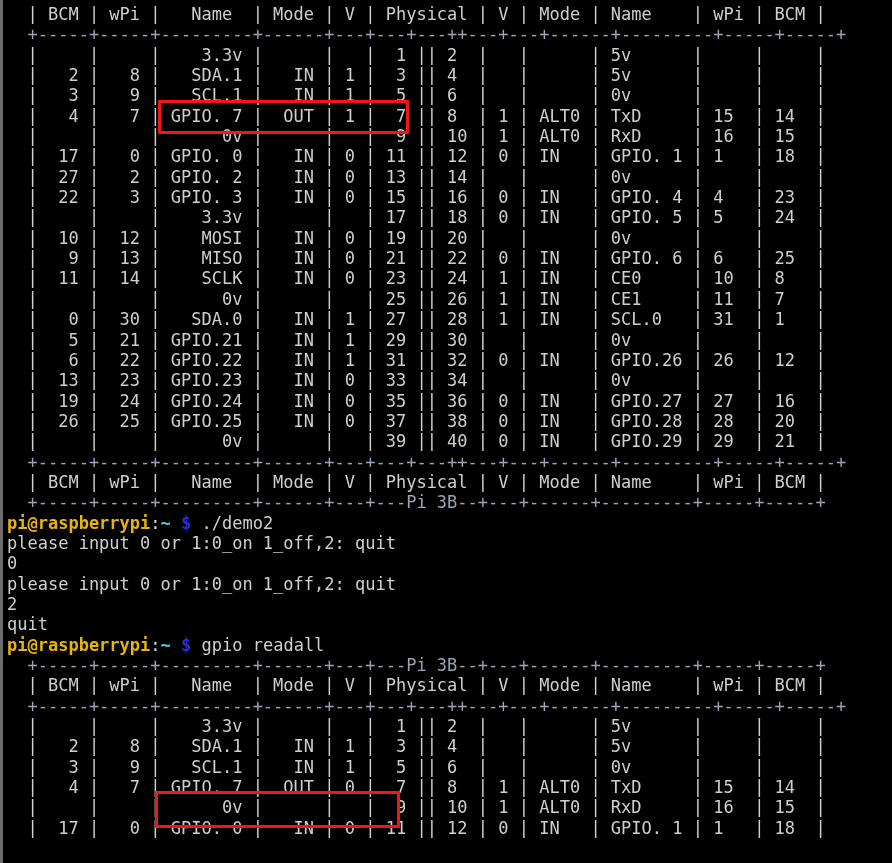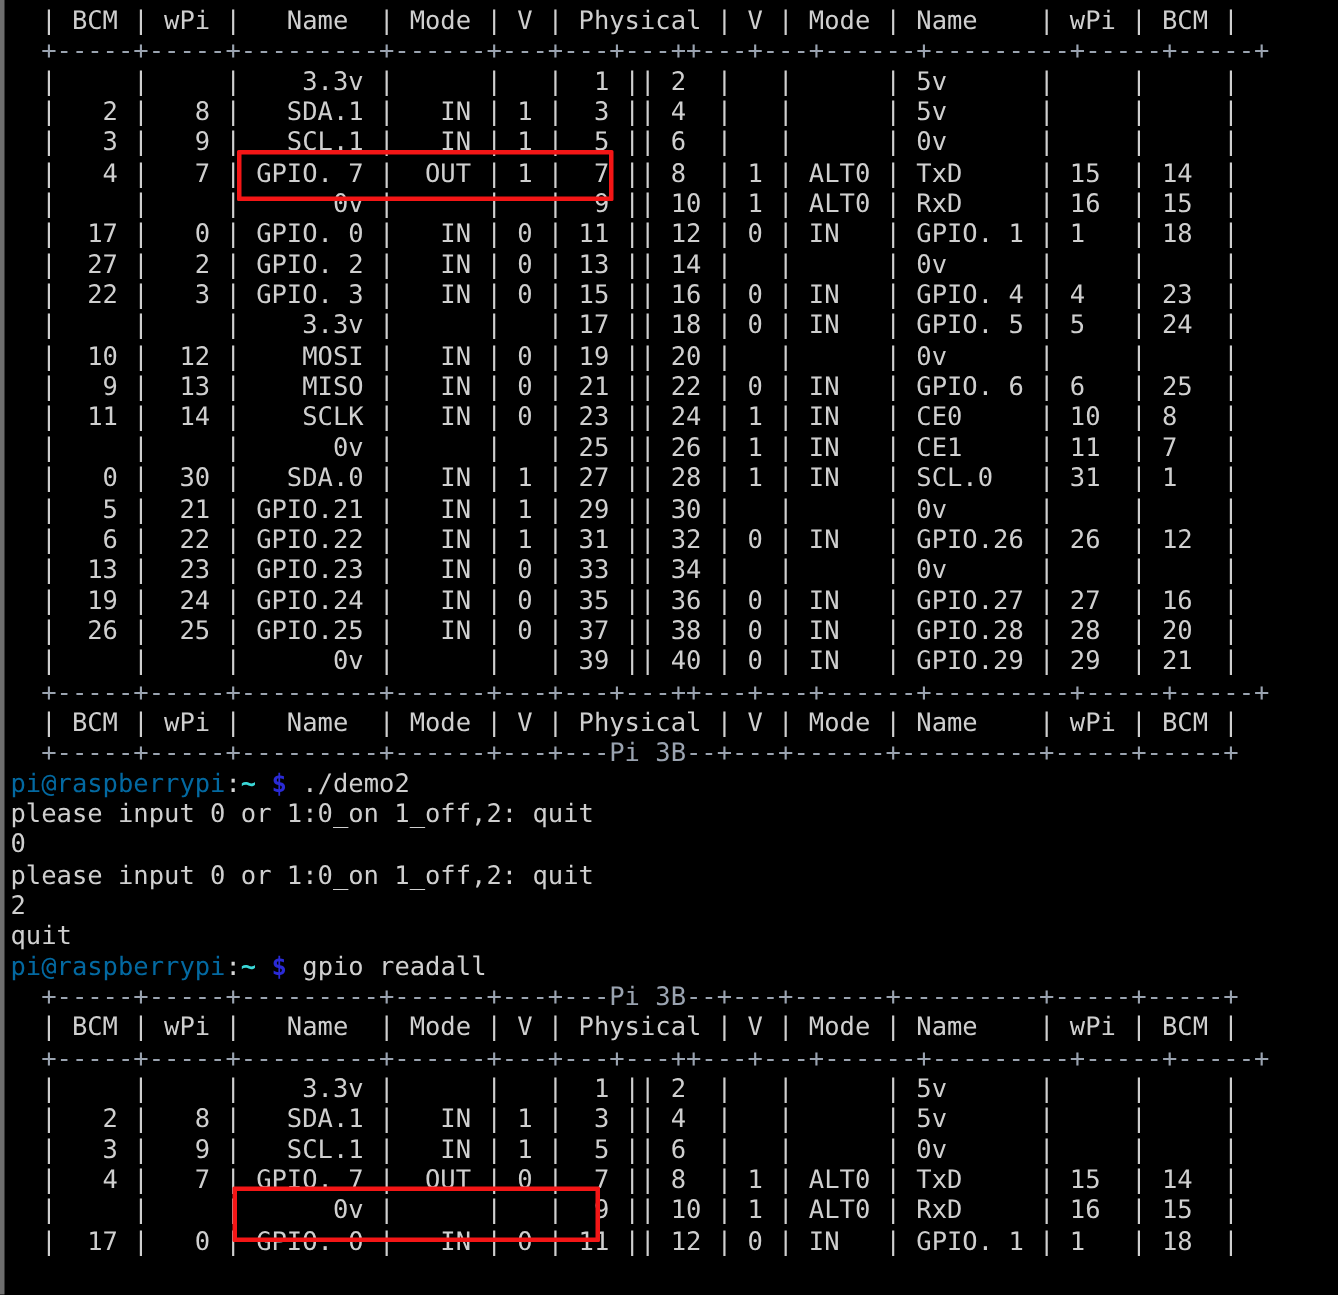--- a/index.html
+++ b/index.html
@@ -48,21 +48,21 @@
     display: block;
     height: 20.35px;
     white-space: pre;
     margin: 0;
     padding: 0;
   }
 
   
   .c-default { color: #cfcfcf; }
   .c-rule    { color: #9aa3b0; }
-  .c-green   { color: #0369a1; font-weight: normal; text-align: center; }
+  .c-green   { color: #eab308; font-weight: bold; text-align: center; }
   .c-cyan    { color: #3ad7d7; font-weight: bold; }
   .c-blue    { color: #2a2ad6; font-weight: bold; }
   .c-white   { color: #d6d6d6; }
 
   
   .hl-box {
     position: absolute;
     border: 3px solid #f41616;
     box-sizing: border-box;
     background: transparent;

